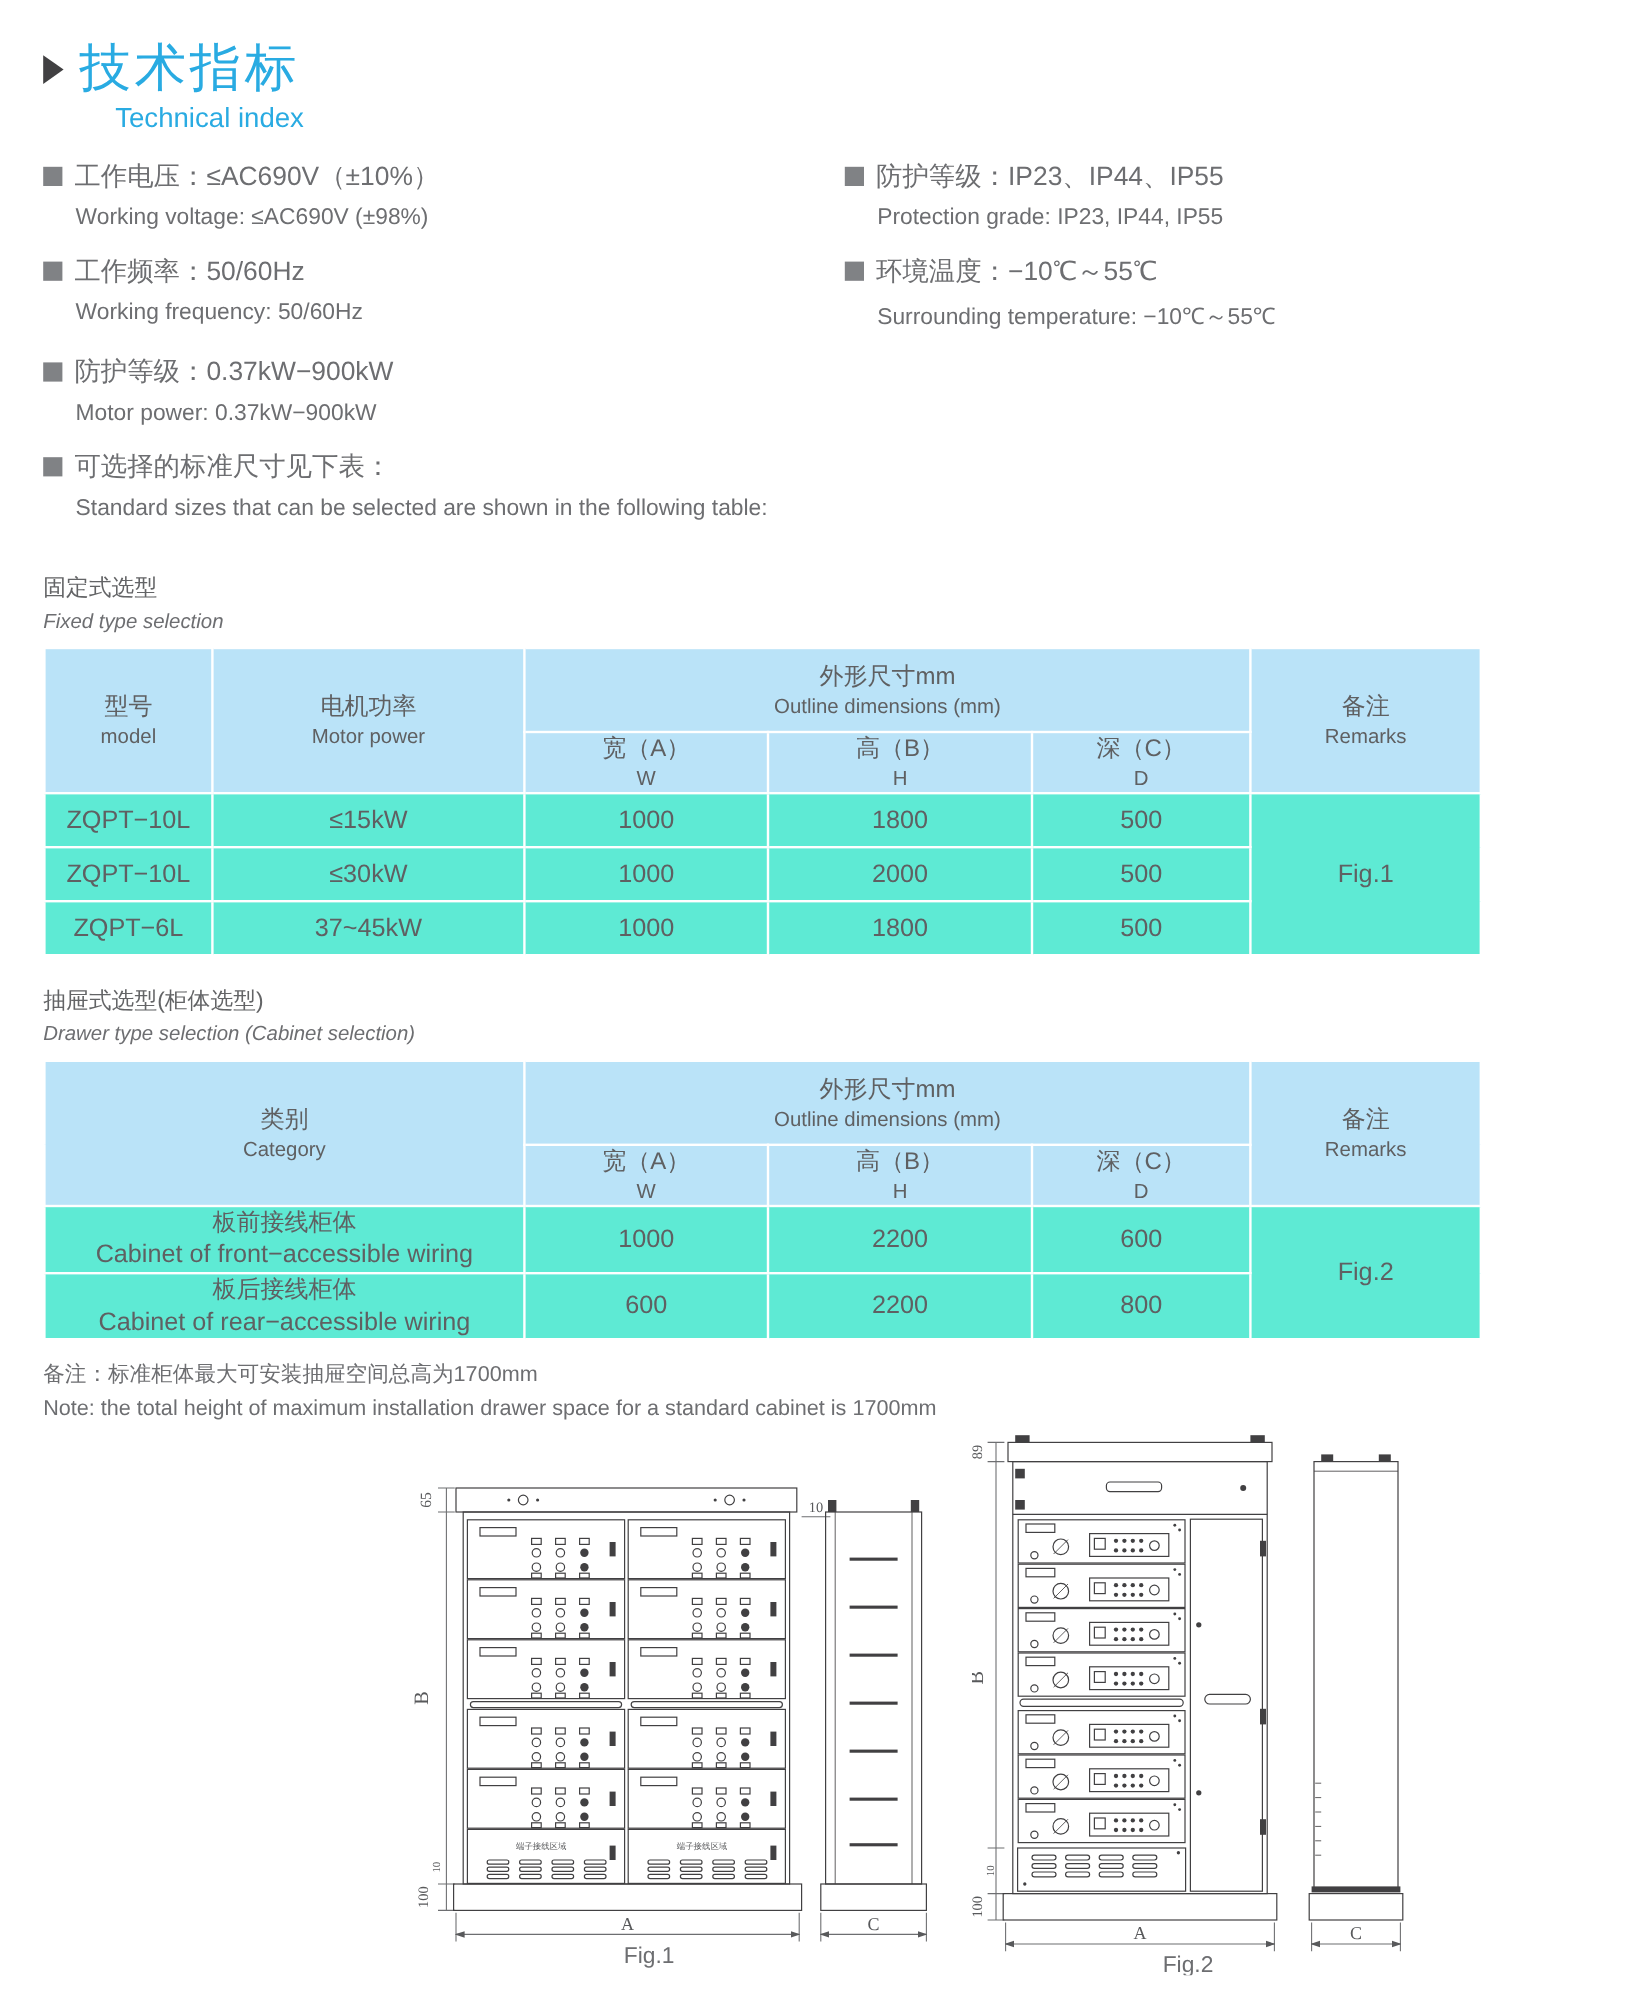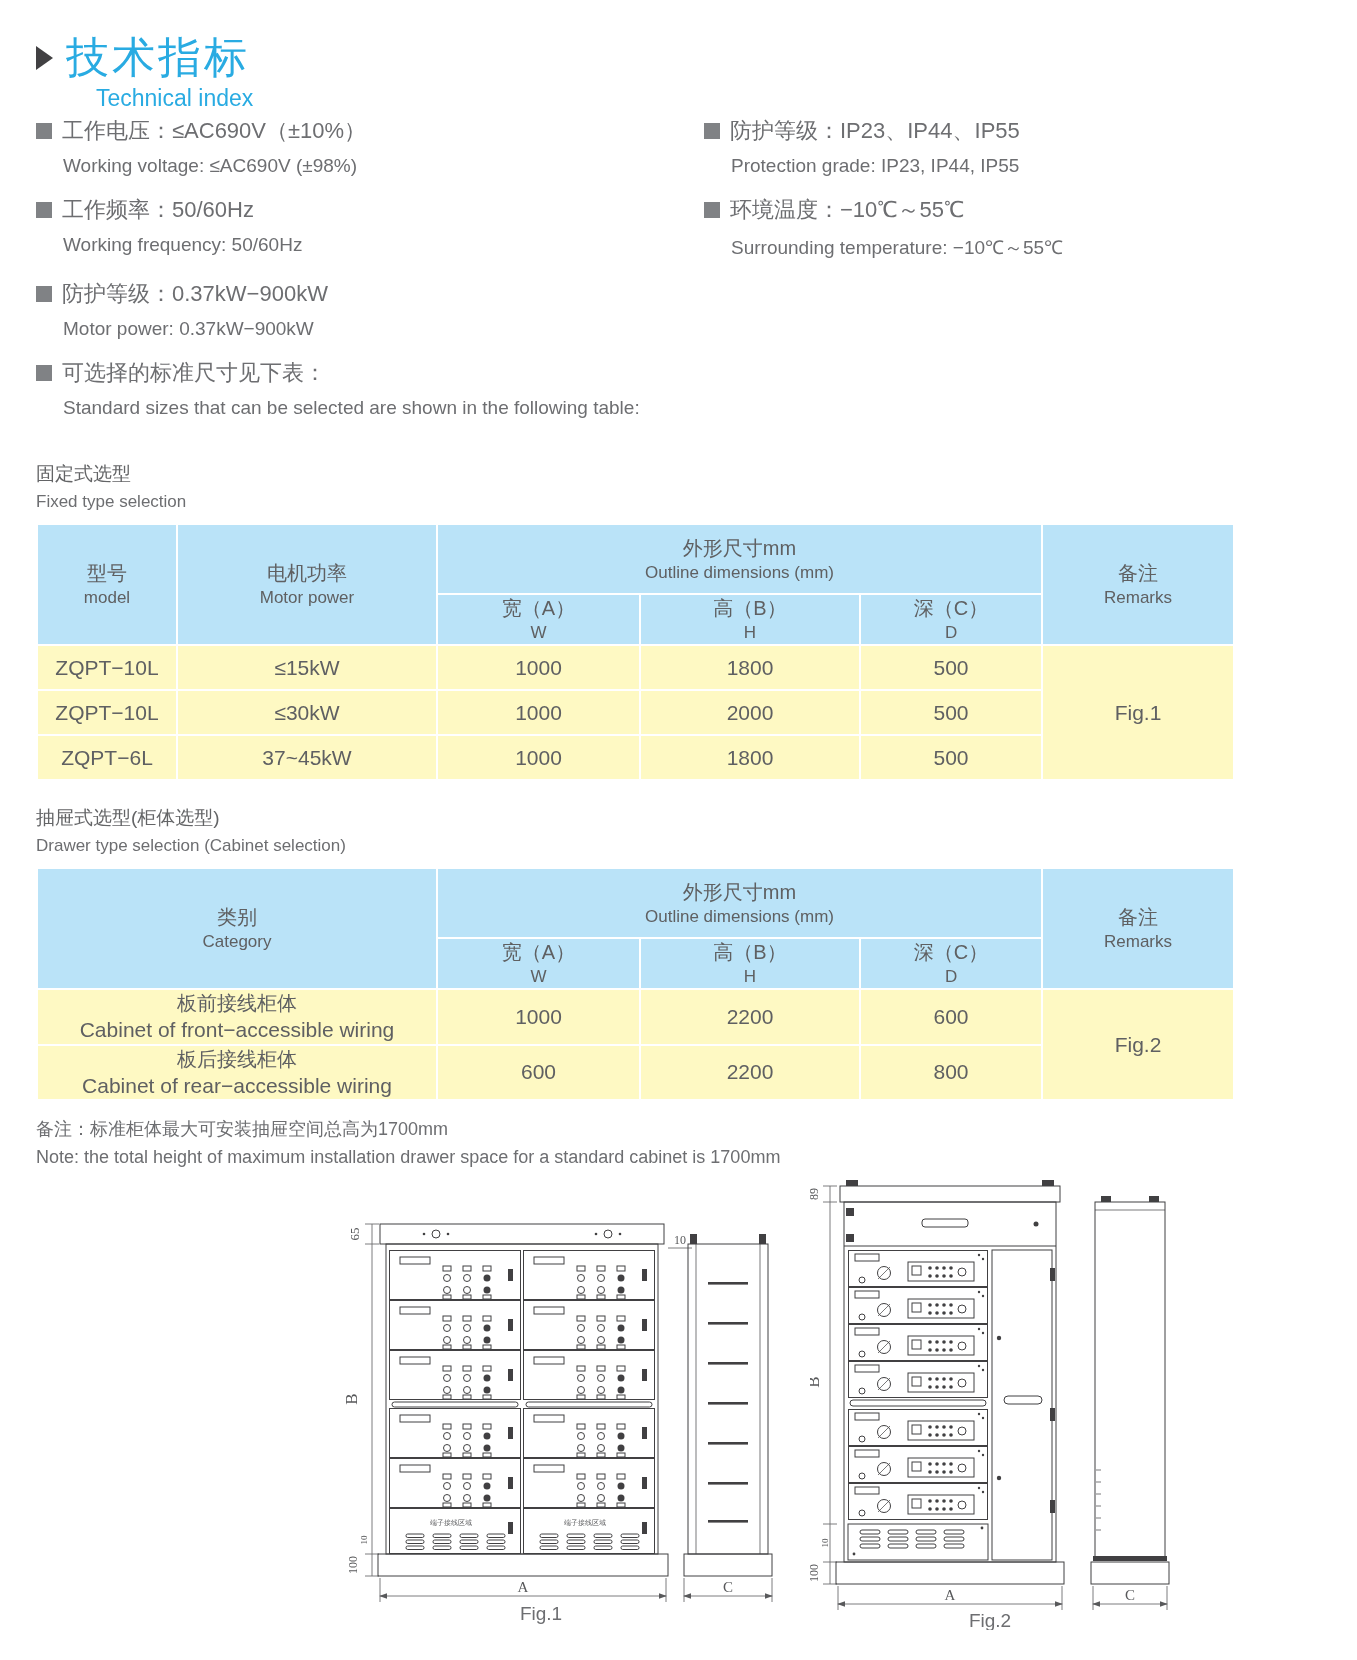--- a/index.html
+++ b/index.html
@@ -10,37 +10,37 @@
   .content{padding:34px 0 0 36px;width:1197px;}
 
   
   .title-row{display:flex;align-items:flex-start;}
   .arrow-icon{width:0;height:0;border-left:17px solid #414042;border-top:12px solid transparent;
     border-bottom:12px solid transparent;margin-top:12px;margin-right:13px;}
   .page-title{font-size:43px;color:#29abe2;font-weight:500;letter-spacing:3px;line-height:1.1;}
   .page-subtitle{font-size:23px;color:#29abe2;margin:4px 0 0 30px;}
 
   
-  .specs{display:grid;grid-template-columns:668px auto;margin-top:4px;}
+  .specs{display:grid;grid-template-columns:668px auto;margin-top:20px;}
   .spec-item{margin-bottom:6px;}
   .spec-zh{font-size:22px;display:flex;align-items:center;color:#6d6e71;}
   .bullet{width:16px;height:16px;background:#808285;margin-right:10px;flex:none;}
   .spec-en{font-size:19px;margin:9px 0 12px 27px;color:#6d6e71;}
   .spec-span{grid-column:1 / -1;}
 
   
   .sec-zh{font-size:19px;margin-top:24px;color:#636466;}
-  .sec-en{font-size:17px;margin:5px 0 11px 0;color:#6d6e71;}
+  .sec-en{font-size:17px;margin:5px 0 11px 0;color:#6d6e71;font-style:italic;}
 
   
   table.spec-table{border-collapse:collapse;width:1197px;table-layout:fixed;}
   table.spec-table th,table.spec-table td{border:2px solid #fff;text-align:center;vertical-align:middle;
     font-weight:normal;color:#5f6062;padding:0;}
   table.spec-table th{background:#bae3f8;}
-  table.spec-table td{background:#fef9c3;font-size:21px;}
+  table.spec-table td{background:#5eead4;font-size:21px;}
   .th-zh{display:block;font-size:20px;line-height:1.35;}
   .th-en{display:block;font-size:17px;line-height:1.3;}
   tr.h1{height:70px;} tr.h2{height:50px;}
   tr.d1{height:45px;} tr.d2{height:46px;}
   .cat-zh{display:block;font-size:20px;line-height:1.3;}
   .cat-en{display:block;font-size:21px;line-height:1.3;}
   td.remark-cell{font-size:20px;}
 
   
   .note{margin-top:16px;}

